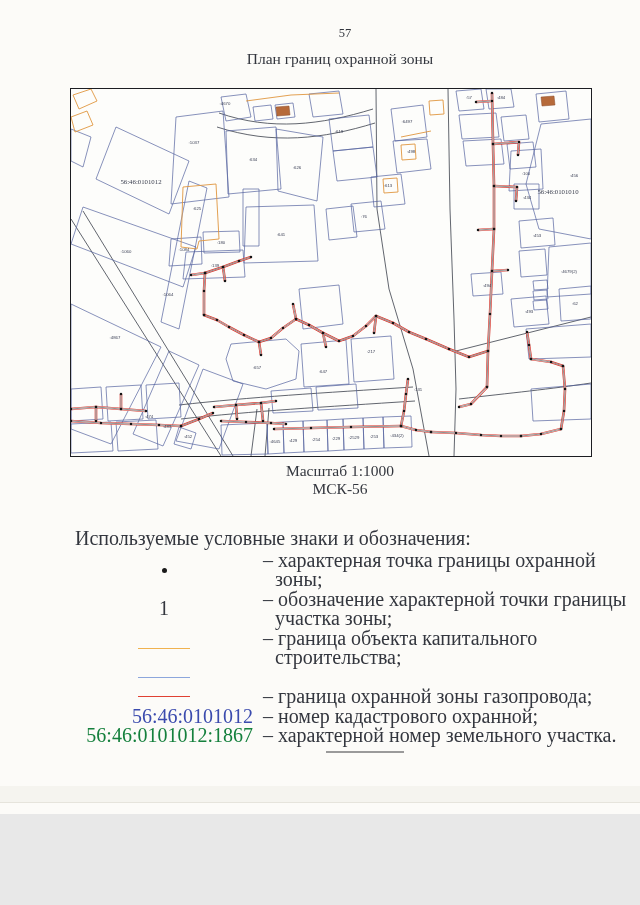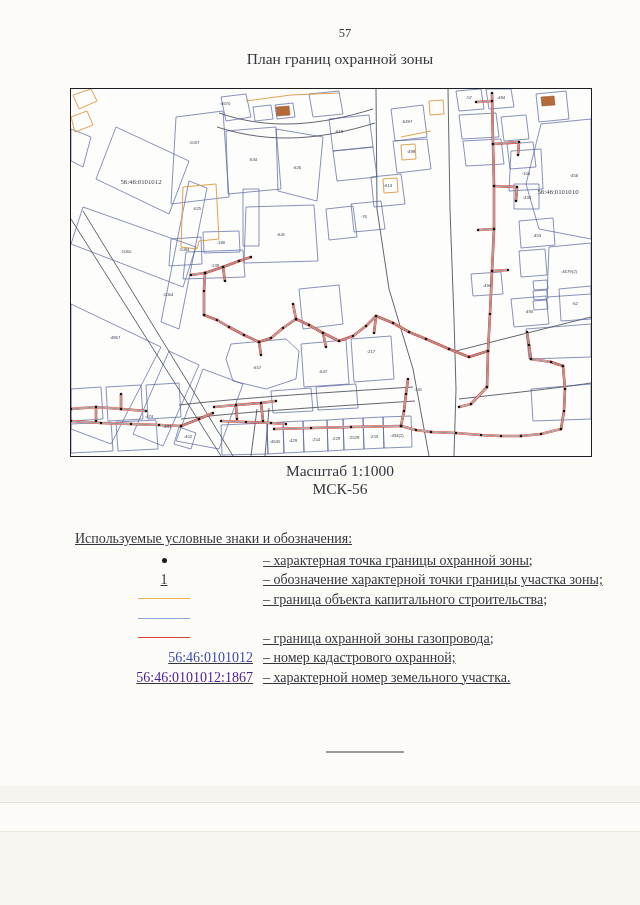--- a/index.html
+++ b/index.html
@@ -1,19 +1,19 @@
 <!DOCTYPE html>
 <html><head>
 <meta charset="utf-8">
 <style>
   html,body{margin:0;padding:0;}
   body{background:#e8e8e8;}
   .page{
     position:relative;
-    width:640px;height:905px;
+    width:640px;height:814px;
     background:#fcfbf8;
     font-family:"Liberation Serif","DejaVu Serif",serif;
     color:#33363e;
     overflow:hidden;
     margin:0 auto;
   }
   .page-number{
     position:absolute;top:26px;left:0;width:690px;
     text-align:center;font-size:12.5px;
   }
@@ -28,21 +28,21 @@
     background:#fdfdfb;
     box-sizing:content-box;
   }
   .map-frame svg{display:block;}
   .caption{
     position:absolute;top:462px;left:0;width:680px;
     text-align:center;font-size:15.5px;line-height:18px;
   }
   .legend{
     position:absolute;left:75px;top:529px;width:540px;
-    font-size:14px;line-height:19.5px;text-decoration:underline;
+    font-size:20px;line-height:19.5px;
   }
   .legend-heading{margin-bottom:2px;}
   .legend-row{display:flex;align-items:center;}
   .legend-sym{
     width:178px;flex:0 0 178px;
     text-align:center;
   }
   .legend-sym.num{text-align:right;}
   .legend-desc{
     flex:0 0 352px;width:352px;
@@ -459,21 +459,21 @@
         </div>
         <div class="legend-row">
           <span class="legend-sym"><span class="sym-rule" style="border-top-color: rgb(224, 64, 51);"></span></span>
           <span class="legend-desc">– граница охранной зоны газопровода;</span>
         </div>
         <div class="legend-row">
           <span class="legend-sym num" style="color: rgb(59, 75, 174);">56:46:0101012</span>
           <span class="legend-desc">– номер кадастрового охранной;</span>
         </div>
         <div class="legend-row">
-          <span class="legend-sym num" style="color: #4c1d95;">56:46:0101012:1867</span>
+          <span class="legend-sym num" style="color: #15803d;">56:46:0101012:1867</span>
           <span class="legend-desc">– характерной номер земельного участка.</span>
         </div>
       </div>
   </div>
 
   <div class="scan-line"></div>
   <div class="scan-band-1"></div>
   <div class="scan-band-2"></div>
 
 </div>

